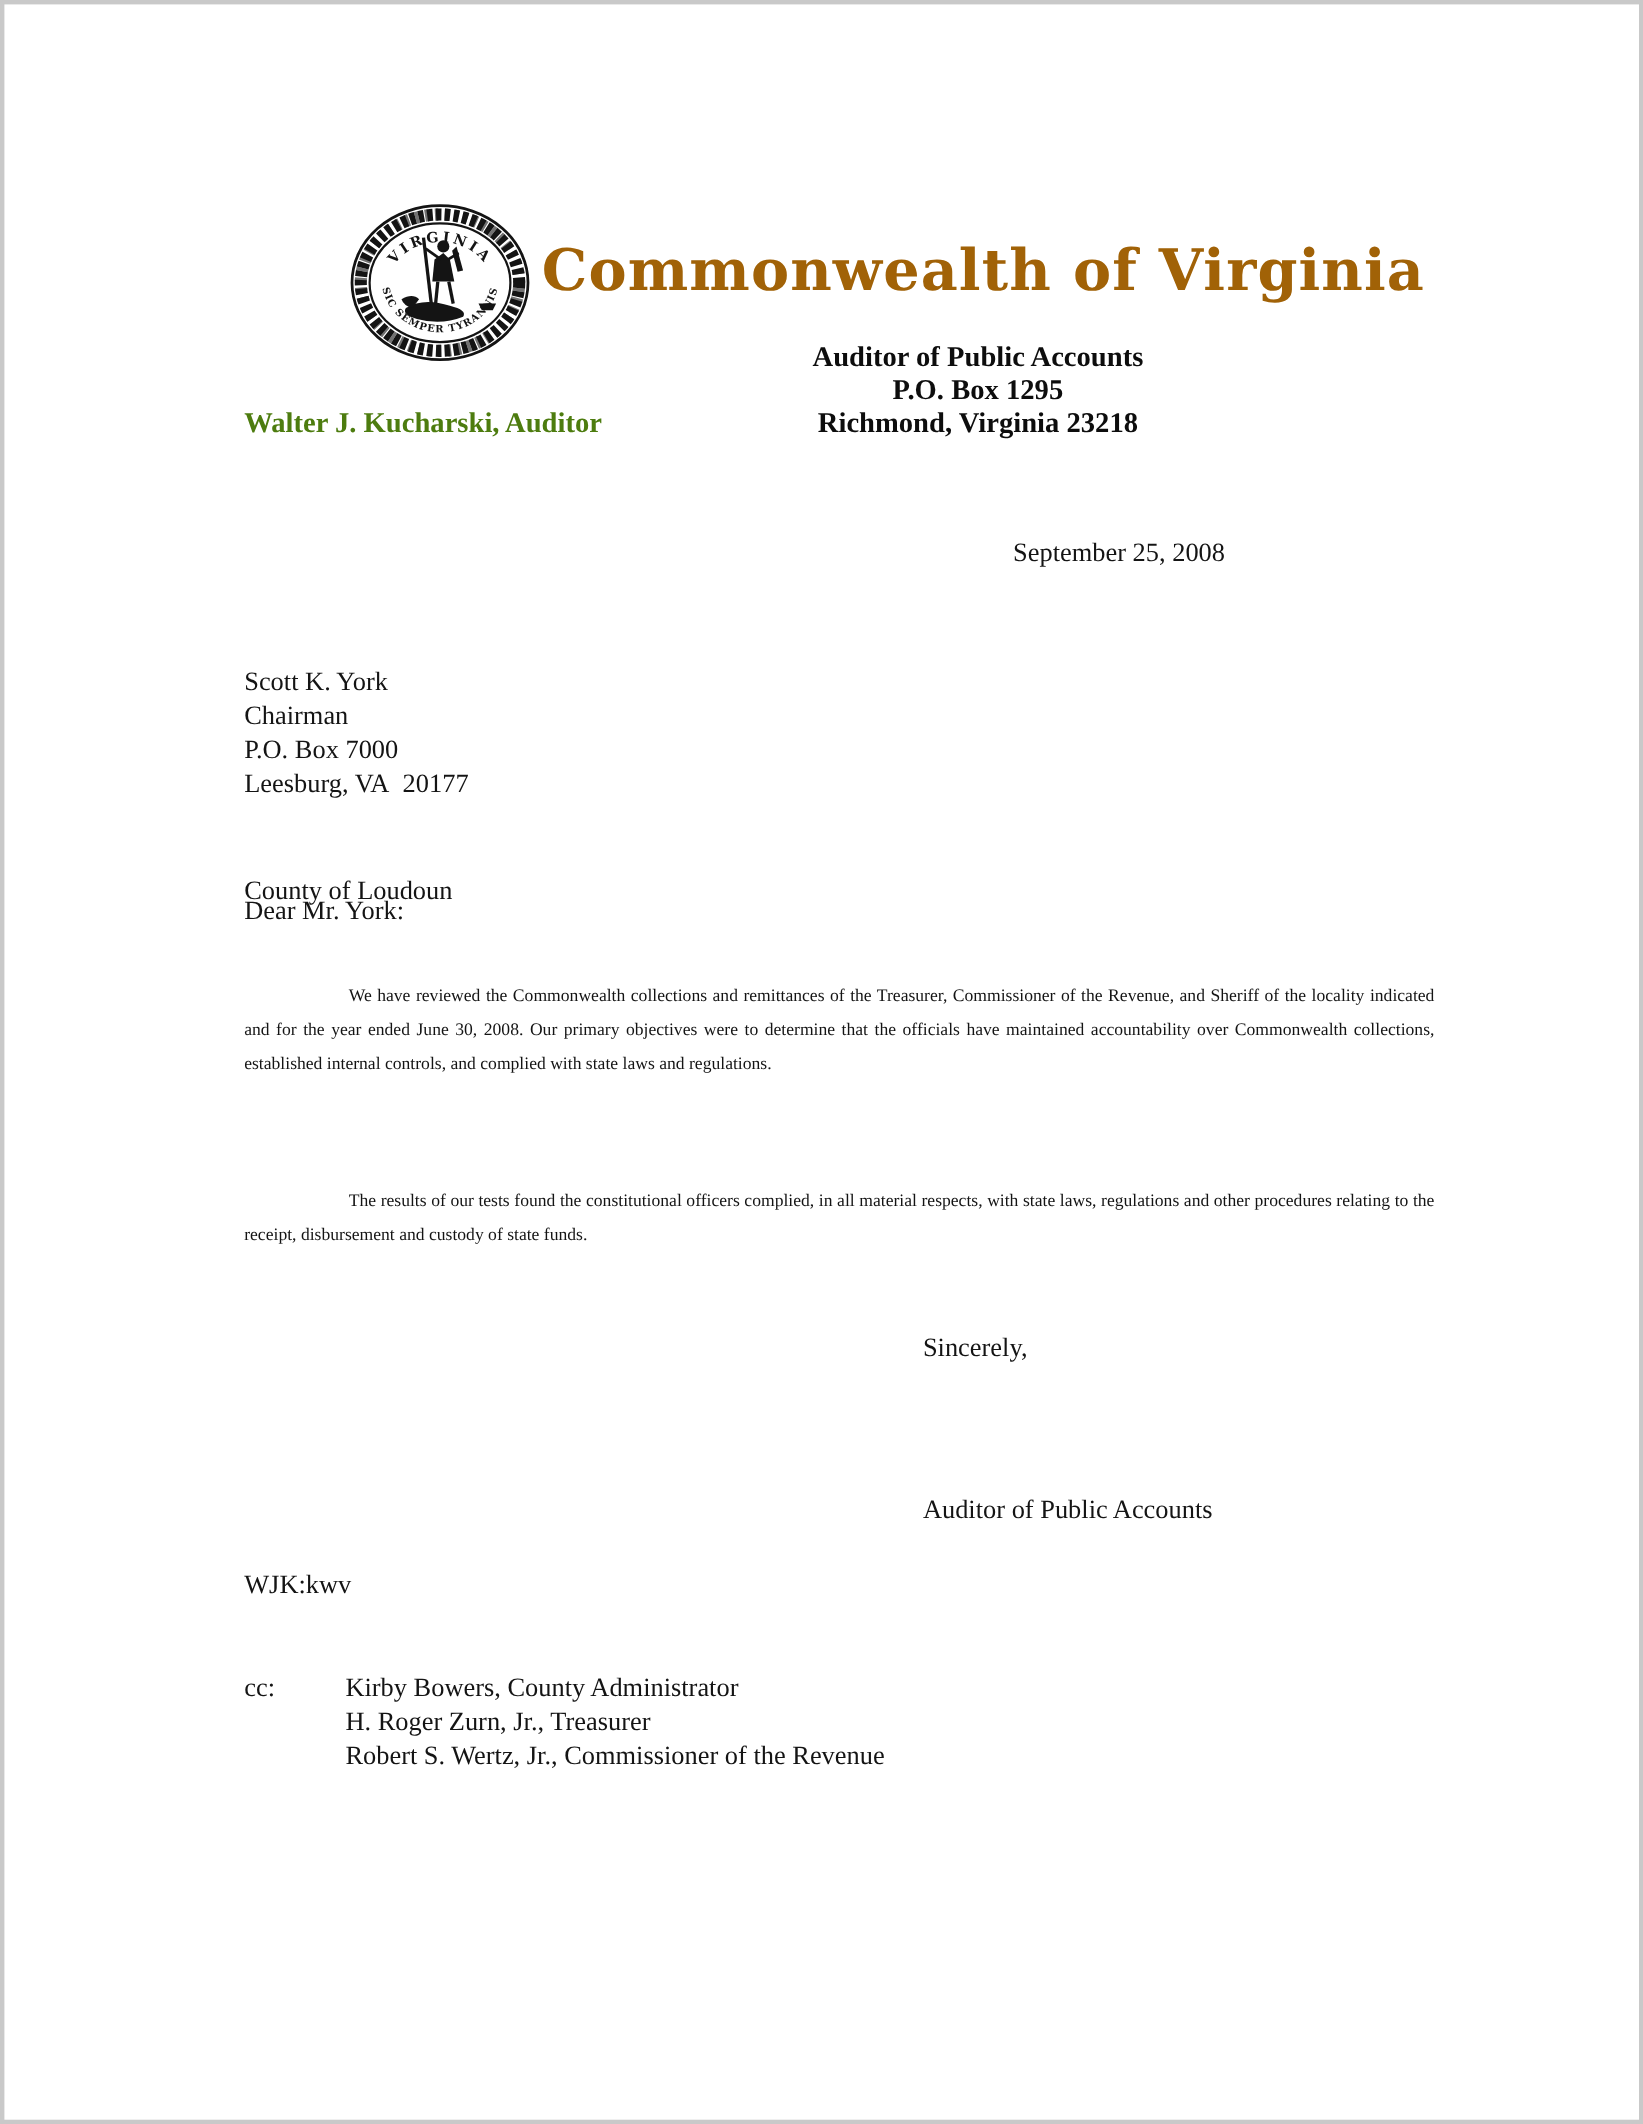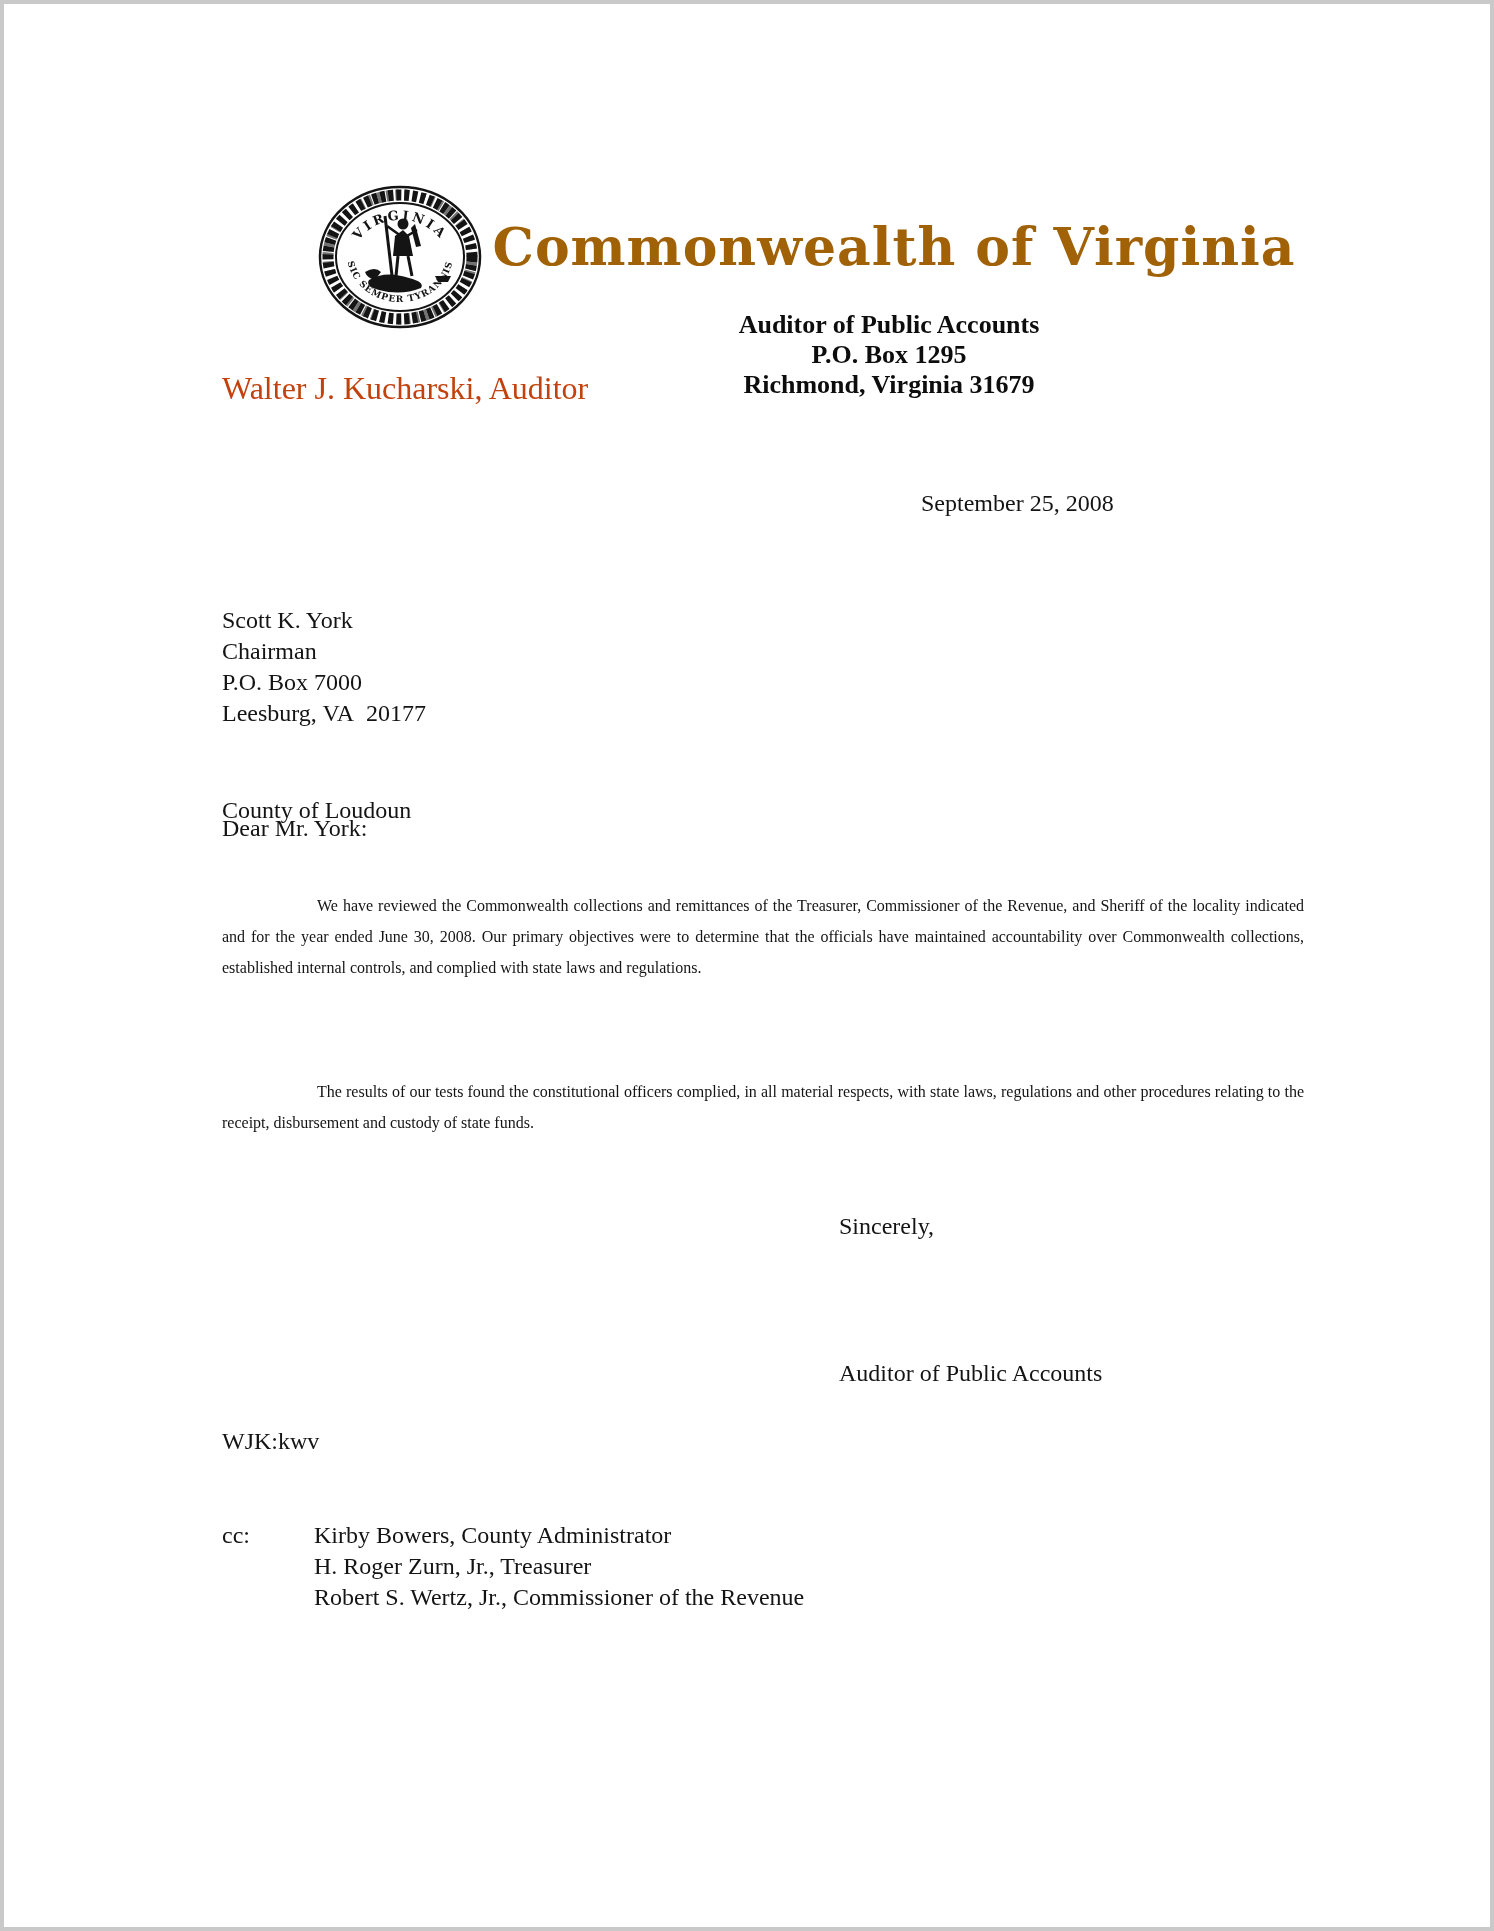--- a/index.html
+++ b/index.html
@@ -26,23 +26,23 @@
   .office-block {
     left: 535px; top: 306px; width: 700px;
     text-align: center;
     font-weight: 700;
     font-size: 26px;
     line-height: 30px;
     color: #0d0d0d;
   }
   .auditor-name {
     left: 218px; top: 366px;
-    font-weight: 400;
-    font-size: 32px;
-    color: #c2410c;
+    font-weight: 700;
+    font-size: 26px;
+    color: #4d7c0f;
   }
   .date-line { left: 917px; top: 486px; font-size: 24px; }
   .recipient-block { left: 218px; top: 601px; font-size: 24px; line-height: 31px; }
   .locality-line { left: 218px; top: 753px; font-size: 24px; margin-top: 40px; }
   .salutation-line { left: 218px; top: 811px; font-size: 24px; }
   .body-para {
     left: 218px; width: 1082px;
     font-size: 16px; line-height: 31px;
     text-align: justify;
     text-align-last: left;
@@ -95,21 +95,21 @@
       <path d="M118,92 L134,92 L131,98 L121,98 Z" stroke="none"></path>
     </g>
   </svg>
 </div>
 
 <div class="abs letterhead-title">Commonwealth of Virginia</div>
 
 <div class="abs office-block">
   <div>Auditor of Public Accounts</div>
   <div>P.O. Box 1295</div>
-  <div>Richmond, Virginia 31679</div>
+  <div>Richmond, Virginia 23218</div>
 </div>
 
 <div class="abs auditor-name">Walter J. Kucharski, Auditor</div>
 
 <div class="abs date-line">September 25, 2008</div>
 
 <div class="abs recipient-block">
   <div>Scott K. York</div>
   <div>Chairman</div>
   <div>P.O. Box 7000</div>

